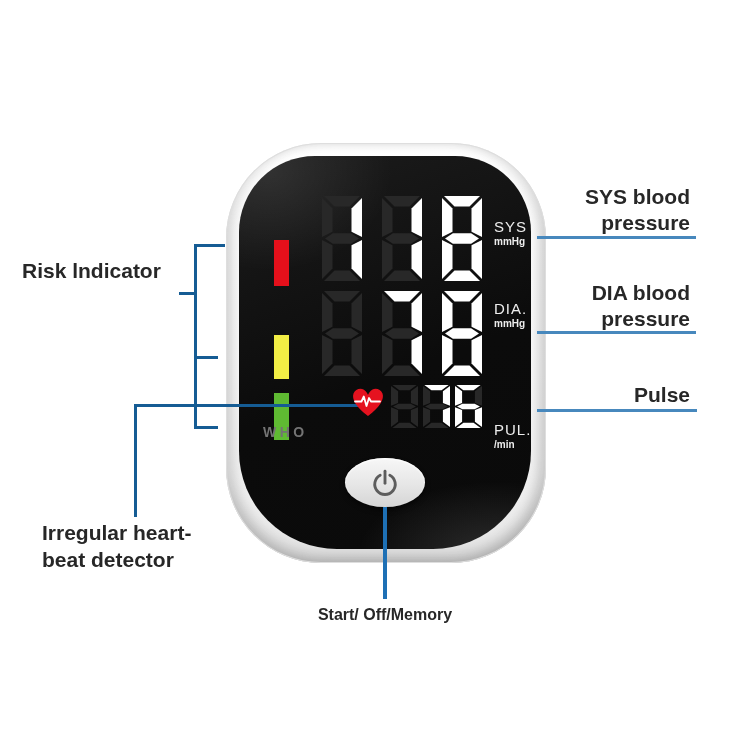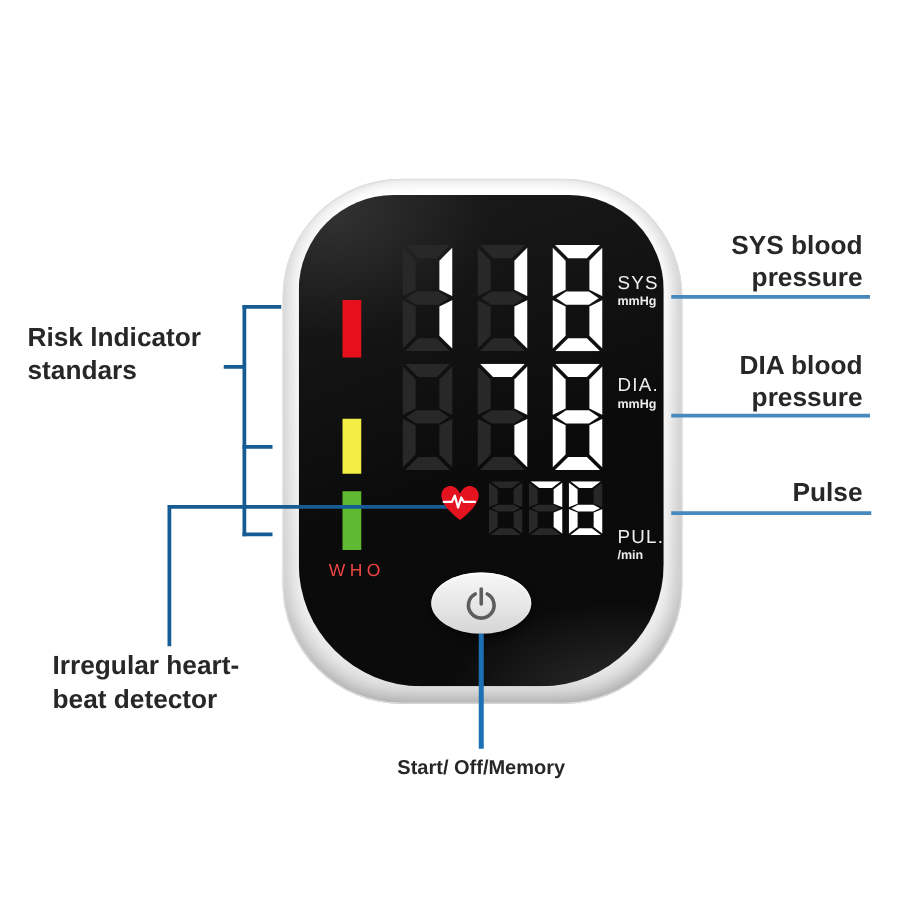--- a/index.html
+++ b/index.html
@@ -25,22 +25,22 @@
       radial-gradient(ellipse 240px 130px at 88% 102%, rgba(255,255,255,0.14), transparent 58%),
       linear-gradient(160deg,#1c1c1c 0%,#0b0b0b 55%,#0a0a0a 100%);
     z-index:2;
   }
   
   .bar{position:absolute;left:274px;width:15px;z-index:3;}
   .bar.red{top:240px;height:46px;}
   .bar.yellow{top:335px;height:44px;}
   .bar.green{top:393px;height:47px;}
   .who{
-    position:absolute;left:263px;top:448px;z-index:3;
-    color:#ef4444;font-size:14px;font-weight:400;letter-spacing:3.5px;
+    position:absolute;left:263px;top:424px;z-index:3;
+    color:#737373;font-size:14px;font-weight:700;letter-spacing:3.5px;
   }
   
   .digit-row{position:absolute;display:flex;z-index:3;}
   .digit-row.big{gap:20px;}
   .digit-row.small{gap:5px;}
   #row-sys{left:322px;top:196px;}
   #row-dia{left:322px;top:291px;}
   #row-pul{left:391px;top:385px;}
   
   .screen-label{position:absolute;left:494px;z-index:3;color:#ededed;}
@@ -207,21 +207,20 @@
   <div class="line left" style="left:134px;top:404px;width:3px;height:113px;"></div>
 
   <div class="line right" style="left:537px;top:236px;width:159px;height:3px;"></div>
   <div class="line right" style="left:537px;top:331px;width:159px;height:3px;"></div>
   <div class="line right" style="left:537px;top:409px;width:160px;height:3px;"></div>
 
   <div class="line btn" style="left:383px;top:507px;width:3.5px;height:92px;"></div>
 
   <div class="ann ann-risk">
     <div>Risk lndicator</div>
-    <div>standars</div>
   </div>
 
   <div class="ann ann-sys">
     <div>SYS blood</div>
     <div>pressure</div>
   </div>
 
   <div class="ann ann-dia">
     <div>DIA blood</div>
     <div>pressure</div>

